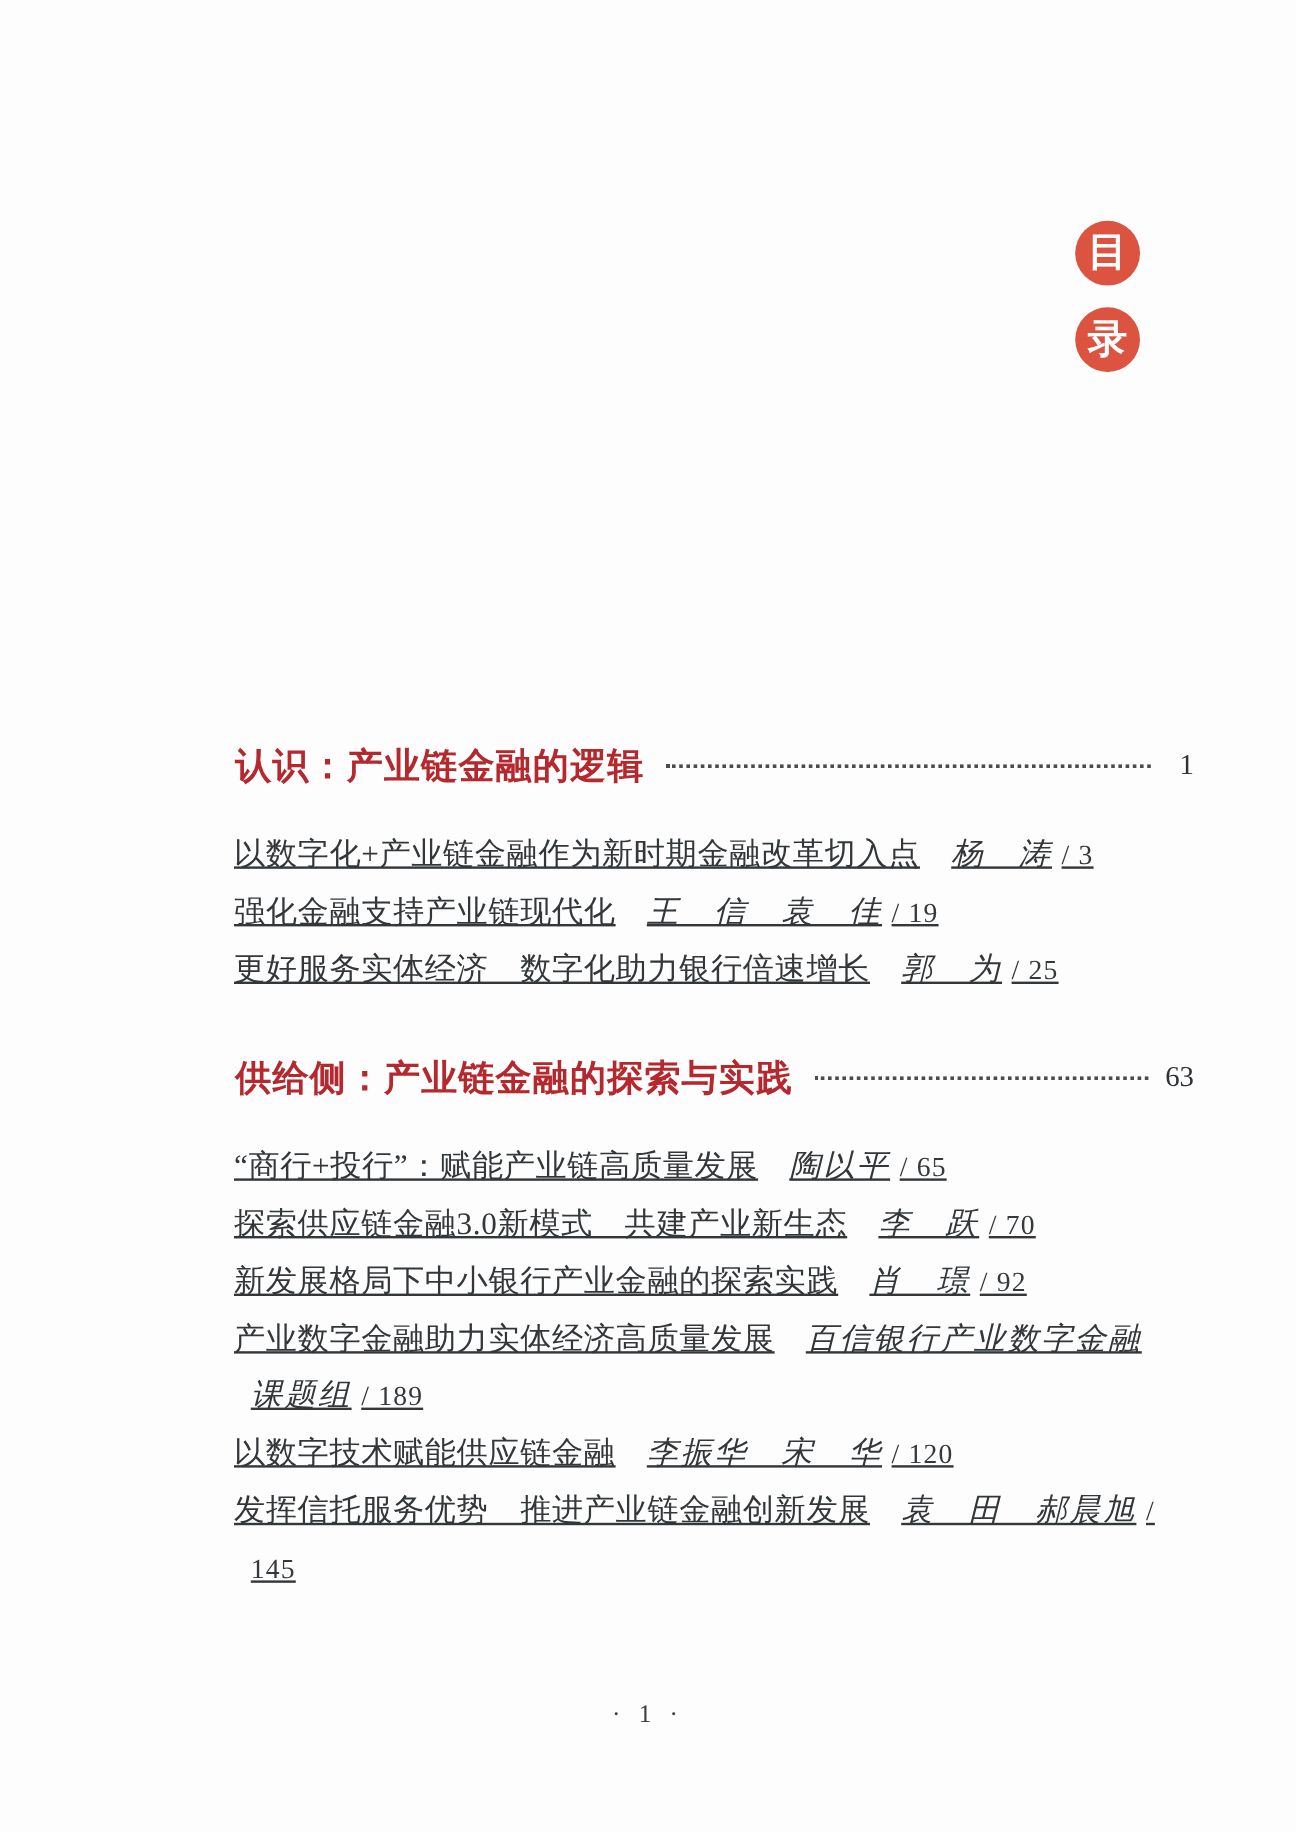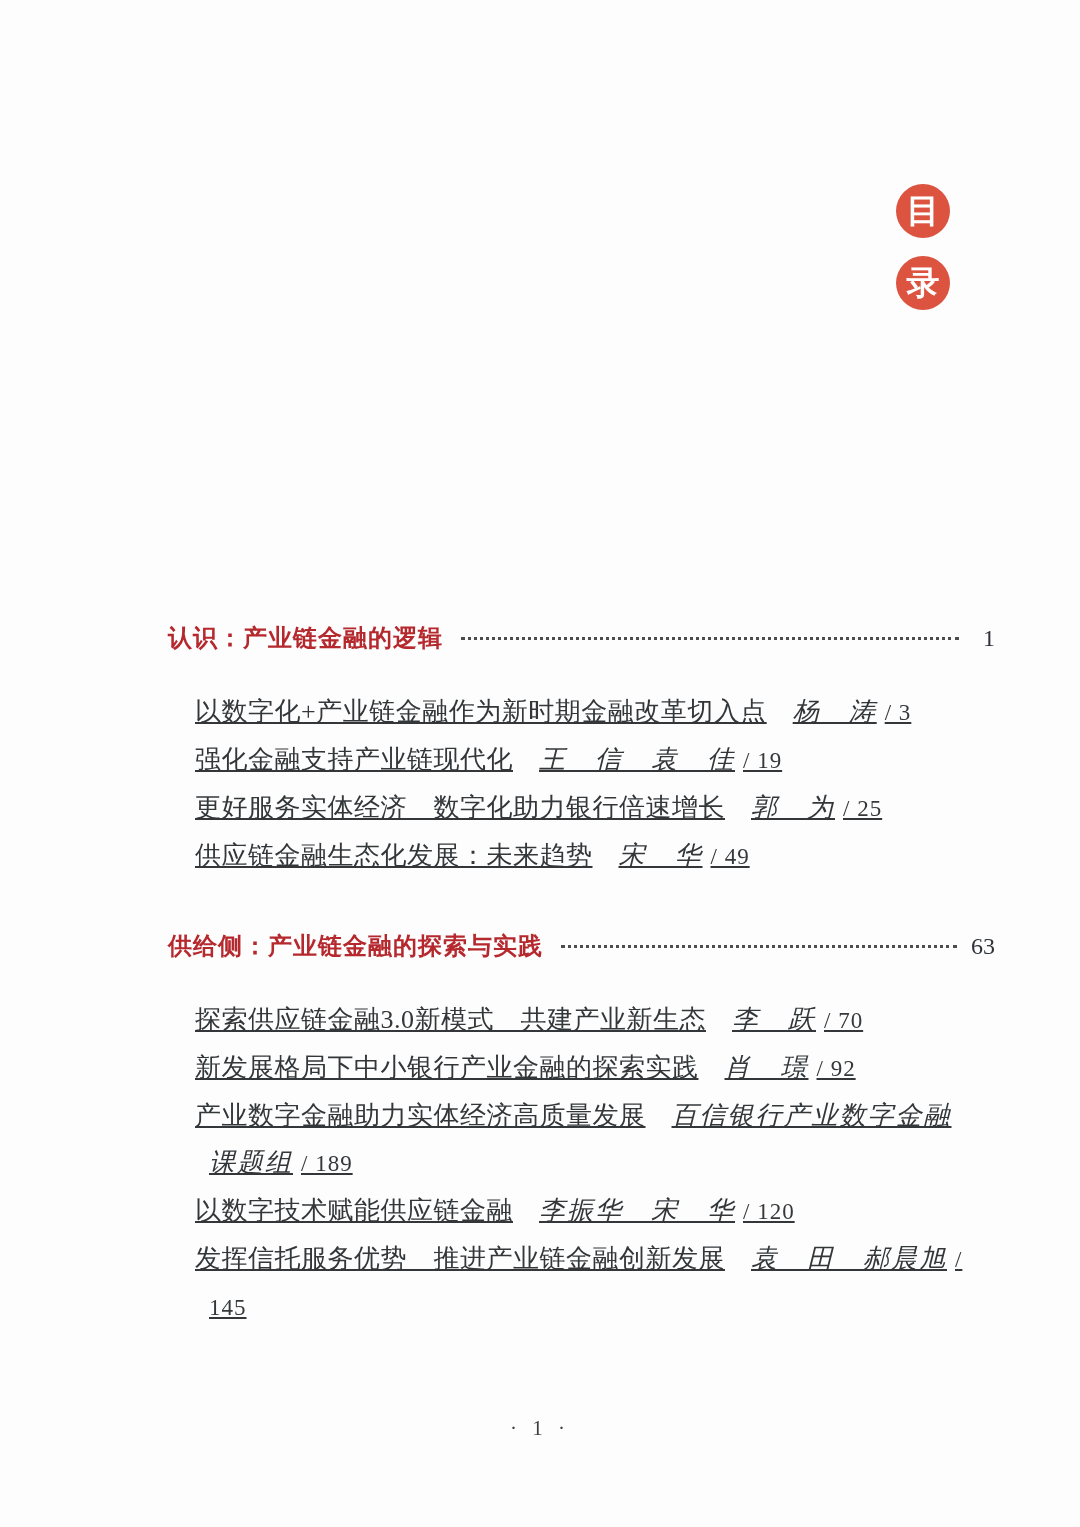--- a/index.html
+++ b/index.html
@@ -52,23 +52,24 @@
 
   .heading {
     display: flex;
     align-items: center;
     height: 44px;
     margin-bottom: 28px;
   }
   .h-title {
     color: #b5282d;
     font-weight: bold;
-    font-size: 24px;
+    font-size: 30px;
     letter-spacing: 1px;
     white-space: nowrap;
+    margin-left: 28px;
   }
   .leader {
     flex: 1;
     height: 0;
     border-bottom: 3px dotted #4c4c4c;
     margin: 0 14px 0 18px;
   }
   .h-page {
     font-size: 24px;
     color: #2f3337;
@@ -122,30 +123,30 @@
       <div class="toc-section">
         <div class="heading">
           <span class="h-title">认识：产业链金融的逻辑</span>
           <span class="leader"></span>
           <span class="h-page">1</span>
         </div>
         <div class="entries">
           <div class="entry"><span class="title">以数字化+产业链金融作为新时期金融改革切入点</span><span class="authors">杨　涛</span><span class="page-num">/ 3</span></div>
           <div class="entry"><span class="title">强化金融支持产业链现代化</span><span class="authors">王　信　袁　佳</span><span class="page-num">/ 19</span></div>
           <div class="entry"><span class="title">更好服务实体经济　数字化助力银行倍速增长</span><span class="authors">郭　为</span><span class="page-num">/ 25</span></div>
-          <div class="entry"><span class="title">供应链金融生态化发展：未来趋势</span><span class="authors">宋　华</span><span class="page-num">/ 49</span></div>
         </div>
       </div>
       <div class="toc-section">
         <div class="heading">
           <span class="h-title">供给侧：产业链金融的探索与实践</span>
           <span class="leader"></span>
           <span class="h-page">63</span>
         </div>
         <div class="entries">
+          <div class="entry"><span class="title">“商行+投行”：赋能产业链高质量发展</span><span class="authors">陶以平</span><span class="page-num">/ 65</span></div>
           <div class="entry"><span class="title">探索供应链金融3.0新模式　共建产业新生态</span><span class="authors">李　跃</span><span class="page-num">/ 70</span></div>
           <div class="entry"><span class="title">新发展格局下中小银行产业金融的探索实践</span><span class="authors">肖　璟</span><span class="page-num">/ 92</span></div>
           <div class="entry"><span class="title">产业数字金融助力实体经济高质量发展</span><span class="authors">百信银行产业数字金融</span><br><span class="authors" style="margin-left: 0px; margin-top: 12px;">课题组</span><span class="page-num">/ 189</span></div>
           <div class="entry"><span class="title">以数字技术赋能供应链金融</span><span class="authors">李振华　宋　华</span><span class="page-num">/ 120</span></div>
           <div class="entry"><span class="title">发挥信托服务优势　推进产业链金融创新发展</span><span class="authors">袁　田　郝晨旭</span><span class="page-num">/ 145</span></div>
         </div>
       </div>
     </div>
 
   <div class="footer">· 1 ·</div>

